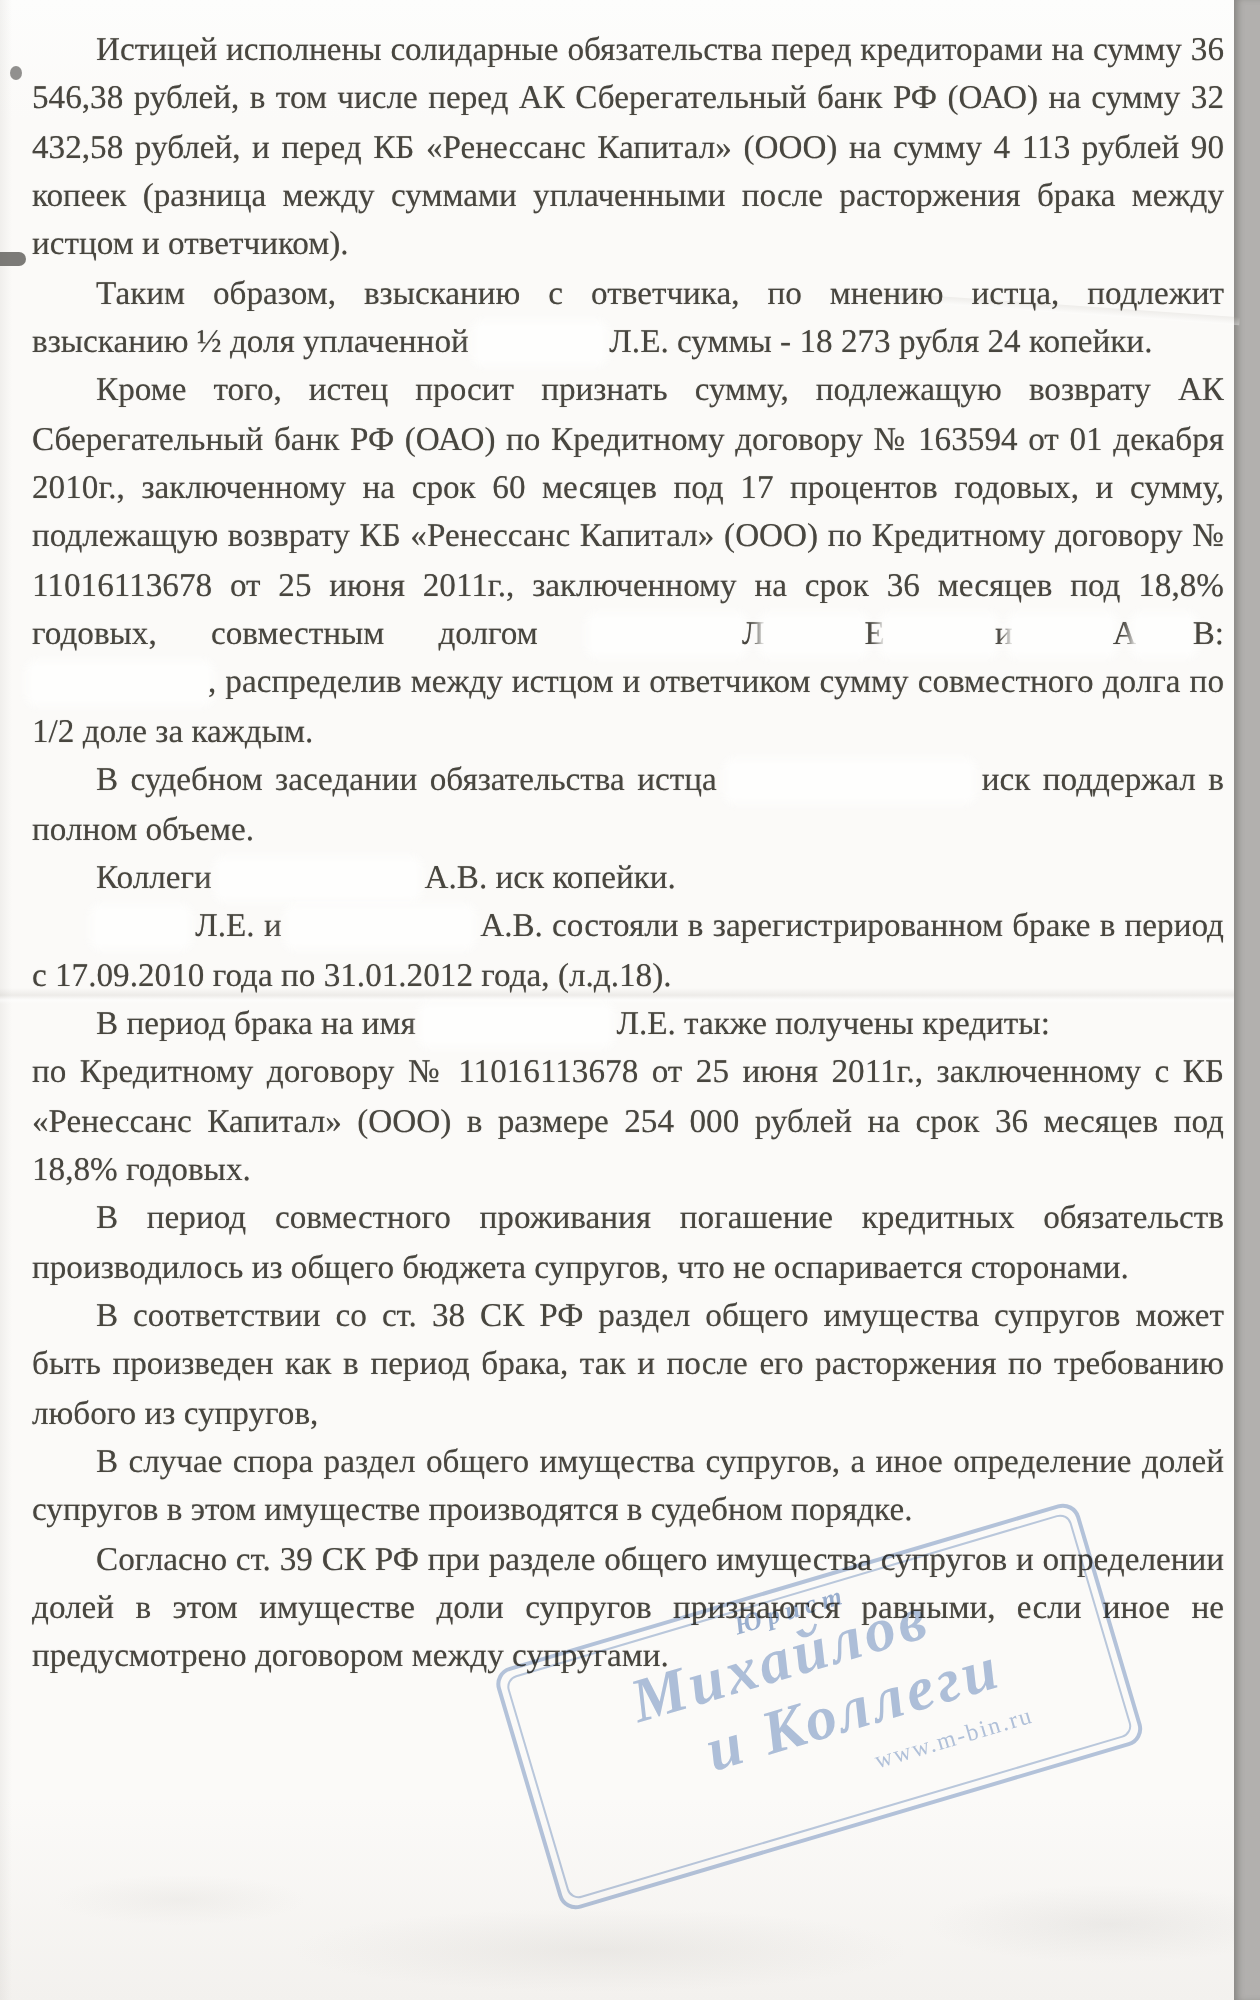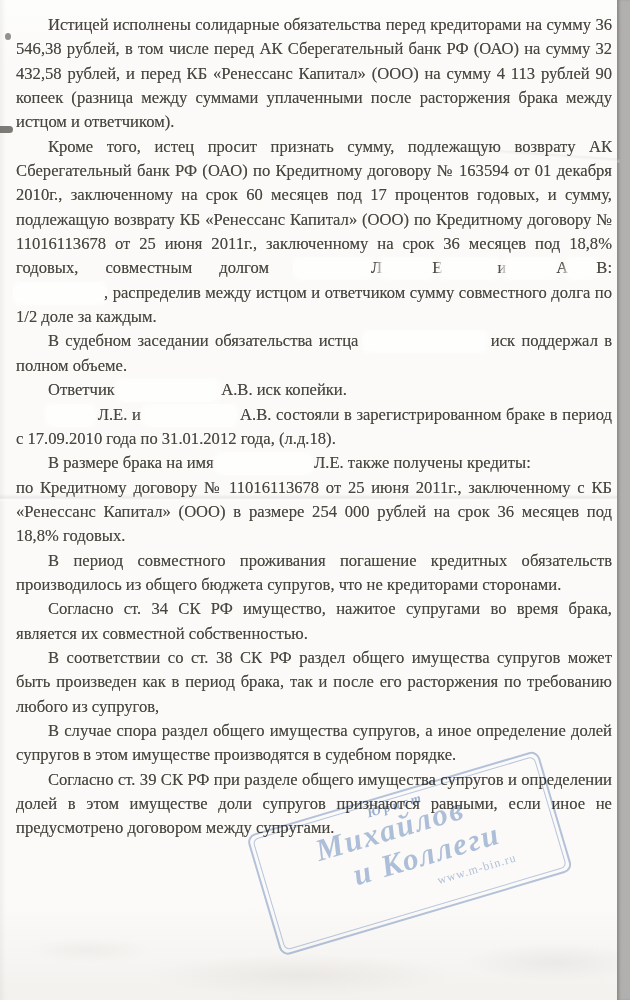--- a/index.html
+++ b/index.html
@@ -85,28 +85,28 @@
 <div class="page">
 
   <div class="edge-right"></div>
   <div class="crease"></div>
   <div class="crease2"></div>
   <div class="mark-dot"></div>
   <div class="mark-dash"></div>
 
   <div class="doc">
       <p class="indent"><span>Истицей исполнены солидарные обязательства перед кредиторами на сумму 36 546,38 рублей, в том числе перед АК Сберегательный банк РФ (ОАО) на сумму 32 432,58 рублей, и перед КБ «Ренессанс Капитал» (ООО) на сумму 4 113 рублей 90 копеек (разница между суммами уплаченными после расторжения брака между истцом и ответчиком).</span></p>
+      <p class="indent"><span>Таким образом, взысканию с ответчика, по мнению истца, подлежит взысканию ½ доля уплаченной </span><span class="redact" style="width: 62px;"></span><span> Л.Е. суммы - 18 273 рубля 24 копейки.</span></p>
       <p class="indent"><span>Кроме того, истец просит признать сумму, подлежащую возврату АК Сберегательный банк РФ (ОАО) по Кредитному договору № 163594 от 01 декабря 2010г., заключенному на срок 60 месяцев под 17 процентов годовых, и сумму, подлежащую возврату КБ «Ренессанс Капитал» (ООО) по Кредитному договору № 11016113678 от 25 июня 2011г., заключенному на срок 36 месяцев под 18,8% годовых, совместным долгом </span><span class="redact" style="width: 75px;"></span><span>Л</span><span class="redact" style="width: 50px;"></span><span>Е</span><span class="redact" style="width: 55px;"></span><span>и</span><span class="redact" style="width: 50px;"></span><span>А</span><span class="redact" style="width: 28px;"></span><span>В:</span><span class="redact" style="width: 88px;"></span><span>, распределив между истцом и ответчиком сумму совместного долга по 1/2 доле за каждым.</span></p>
       <p class="indent"><span>В судебном заседании обязательства истца </span><span class="redact" style="width: 120px;"></span><span> иск поддержал в полном объеме.</span></p>
-      <p class="indent"><span>Ответчик </span><span class="redact" style="width: 98px;"></span><span> А.В. иск копейки.</span></p>
+      <p class="indent"><span>Коллеги </span><span class="redact" style="width: 98px;"></span><span> А.В. иск копейки.</span></p>
       <p class="indent"><span class="redact" style="width: 45px;"></span><span> Л.Е. и </span><span class="redact" style="width: 90px;"></span><span> А.В. состояли в зарегистрированном браке в период с 17.09.2010 года по 31.01.2012 года, (л.д.18).</span></p>
-      <p class="indent"><span>В размере брака на имя </span><span class="redact" style="width: 92px;"></span><span> Л.Е. также получены кредиты:</span></p>
+      <p class="indent"><span>В период брака на имя </span><span class="redact" style="width: 92px;"></span><span> Л.Е. также получены кредиты:</span></p>
       <p><span>по Кредитному договору № 11016113678 от 25 июня 2011г., заключенному с КБ «Ренессанс Капитал» (ООО) в размере 254 000 рублей на срок 36 месяцев под 18,8% годовых.</span></p>
-      <p class="indent"><span>В период совместного проживания погашение кредитных обязательств производилось из общего бюджета супругов, что не кредиторами сторонами.</span></p>
-      <p class="indent"><span>Согласно ст. 34 СК РФ имущество, нажитое супругами во время брака, является их совместной собственностью.</span></p>
+      <p class="indent"><span>В период совместного проживания погашение кредитных обязательств производилось из общего бюджета супругов, что не оспаривается сторонами.</span></p>
       <p class="indent"><span>В соответствии со ст. 38 СК РФ раздел общего имущества супругов может быть произведен как в период брака, так и после его расторжения по требованию любого из супругов,</span></p>
       <p class="indent"><span>В случае спора раздел общего имущества супругов, а иное определение долей супругов в этом имуществе производятся в судебном порядке.</span></p>
       <p class="indent"><span>Согласно ст. 39 СК РФ при разделе общего имущества супругов и определении долей в этом имуществе доли супругов признаются равными, если иное не предусмотрено договором между супругами.</span></p>
     </div>
 
   <div class="stamp">
     <div class="stamp-line stamp-title">Юрист</div>
     <div class="stamp-line stamp-name">Михайлов</div>
     <div class="stamp-line stamp-name2">и Коллеги</div>
     <div class="stamp-line stamp-url">www.m-bin.ru</div>

